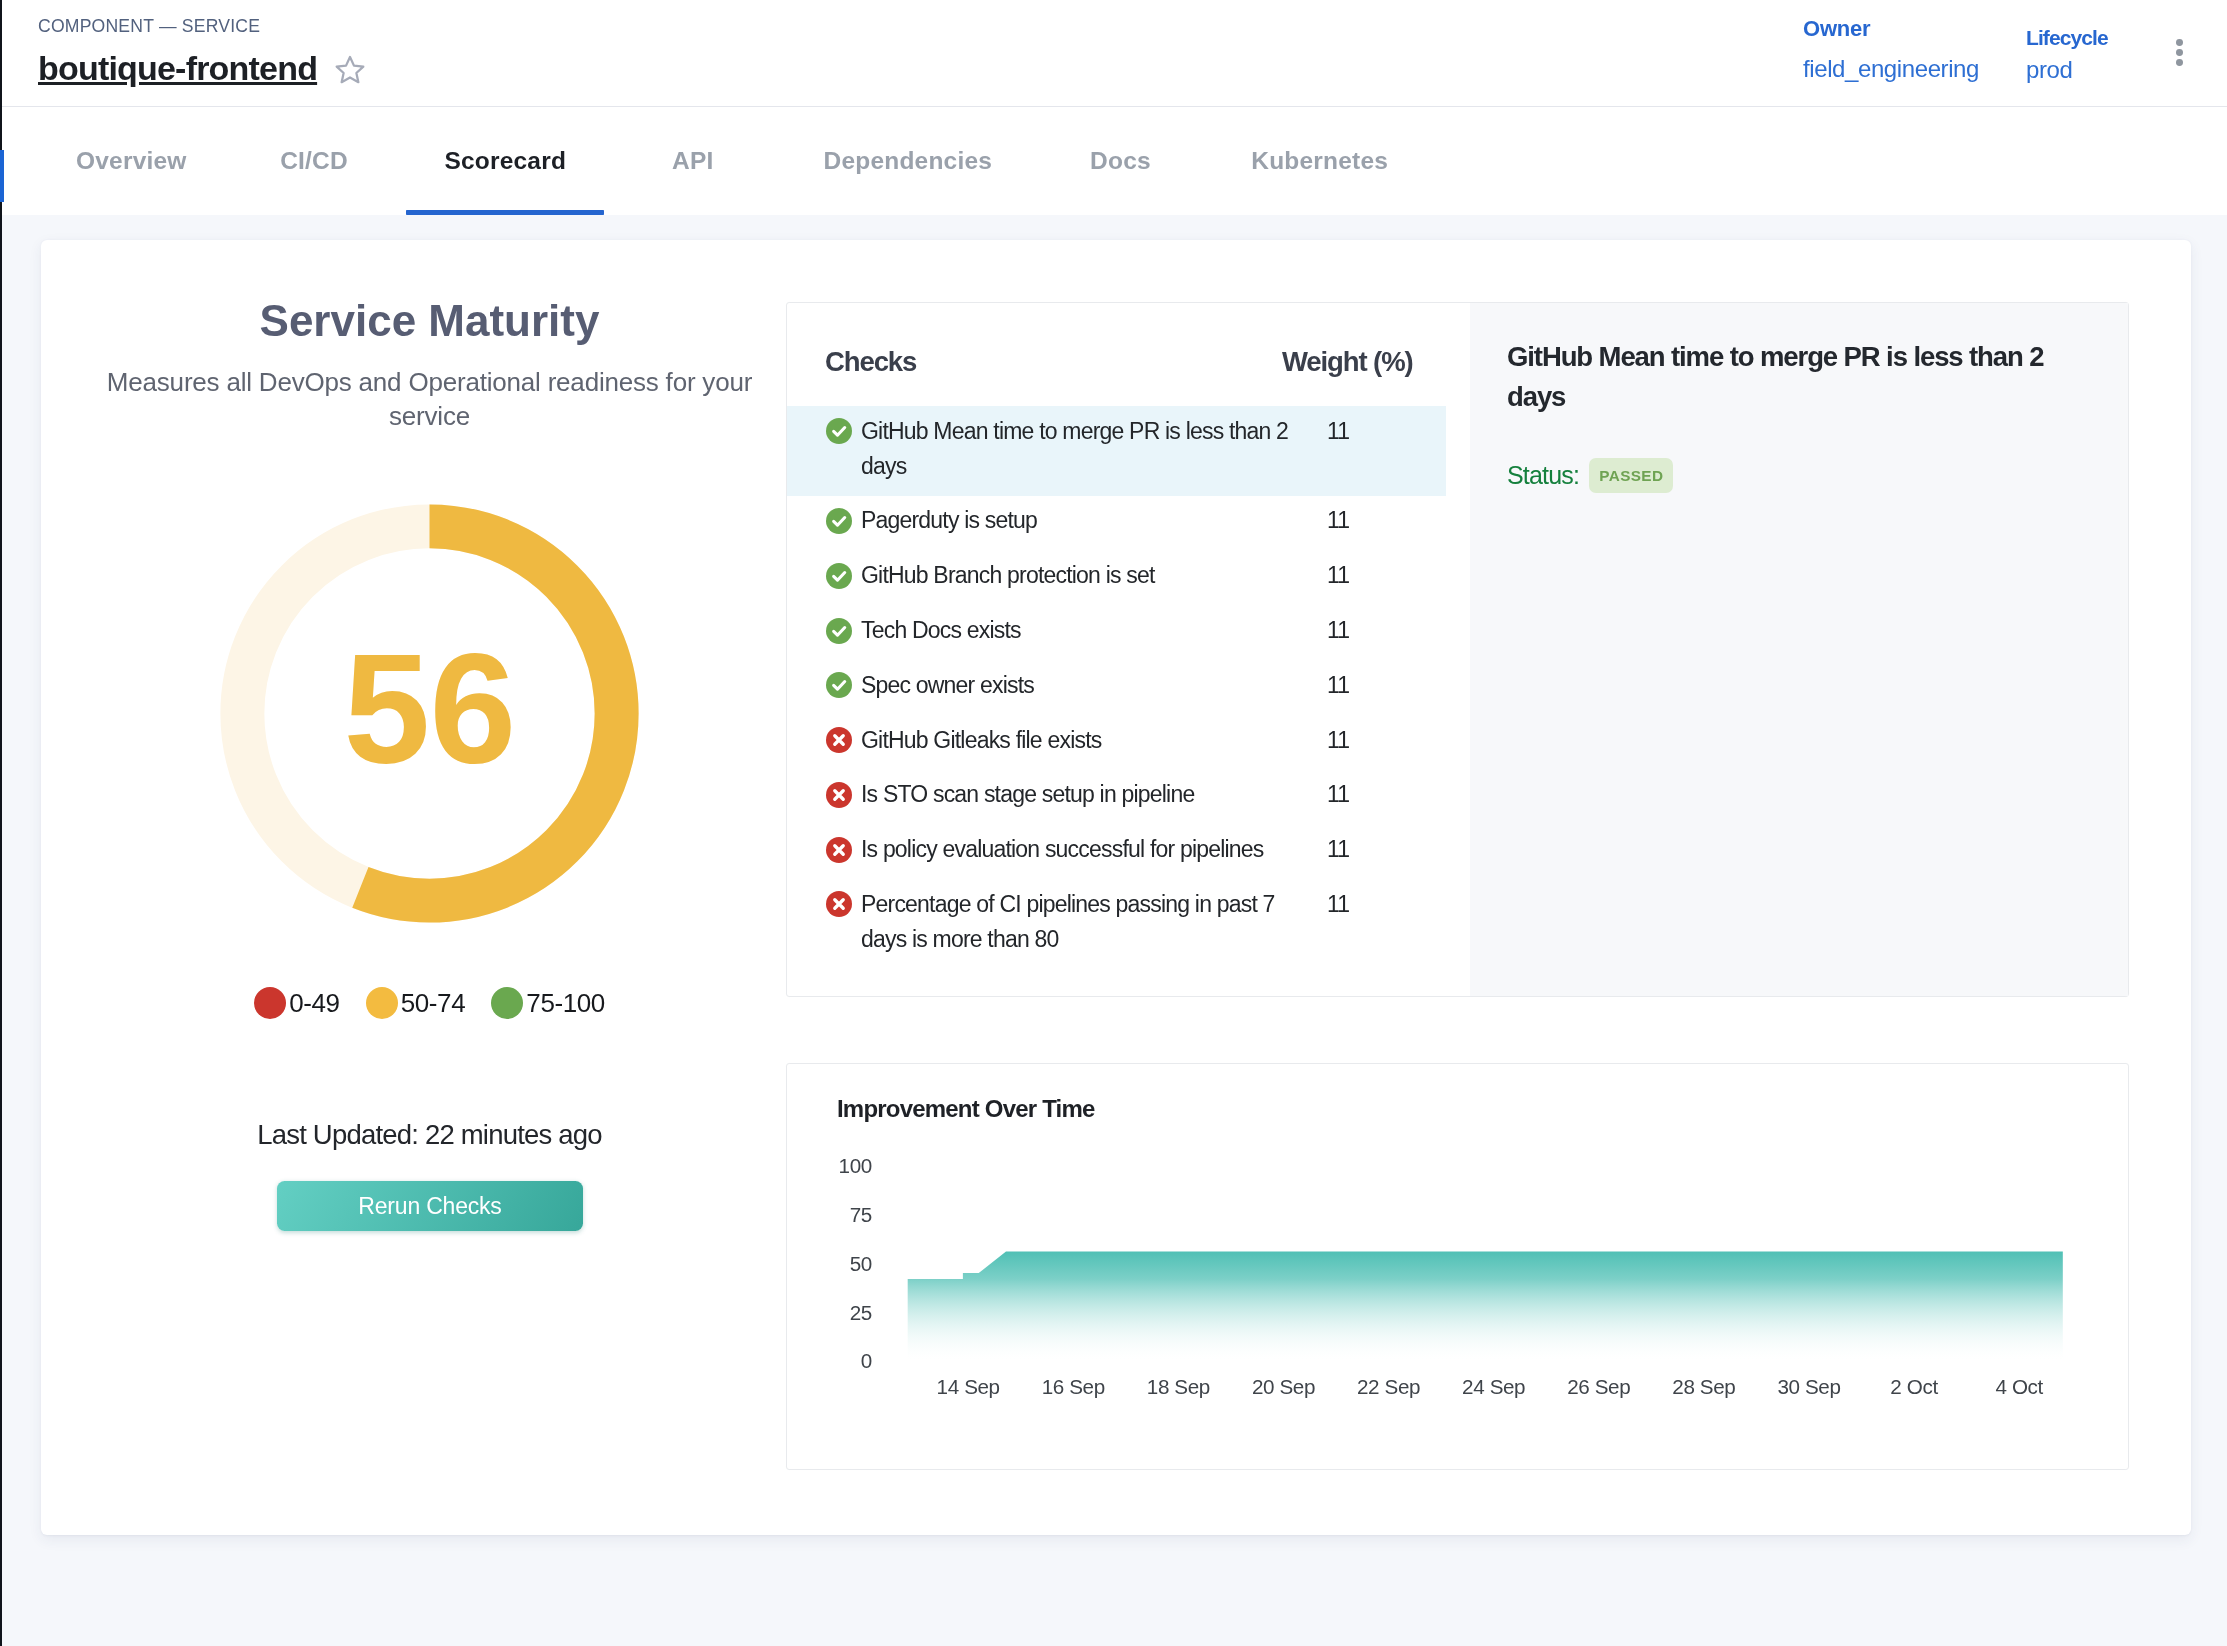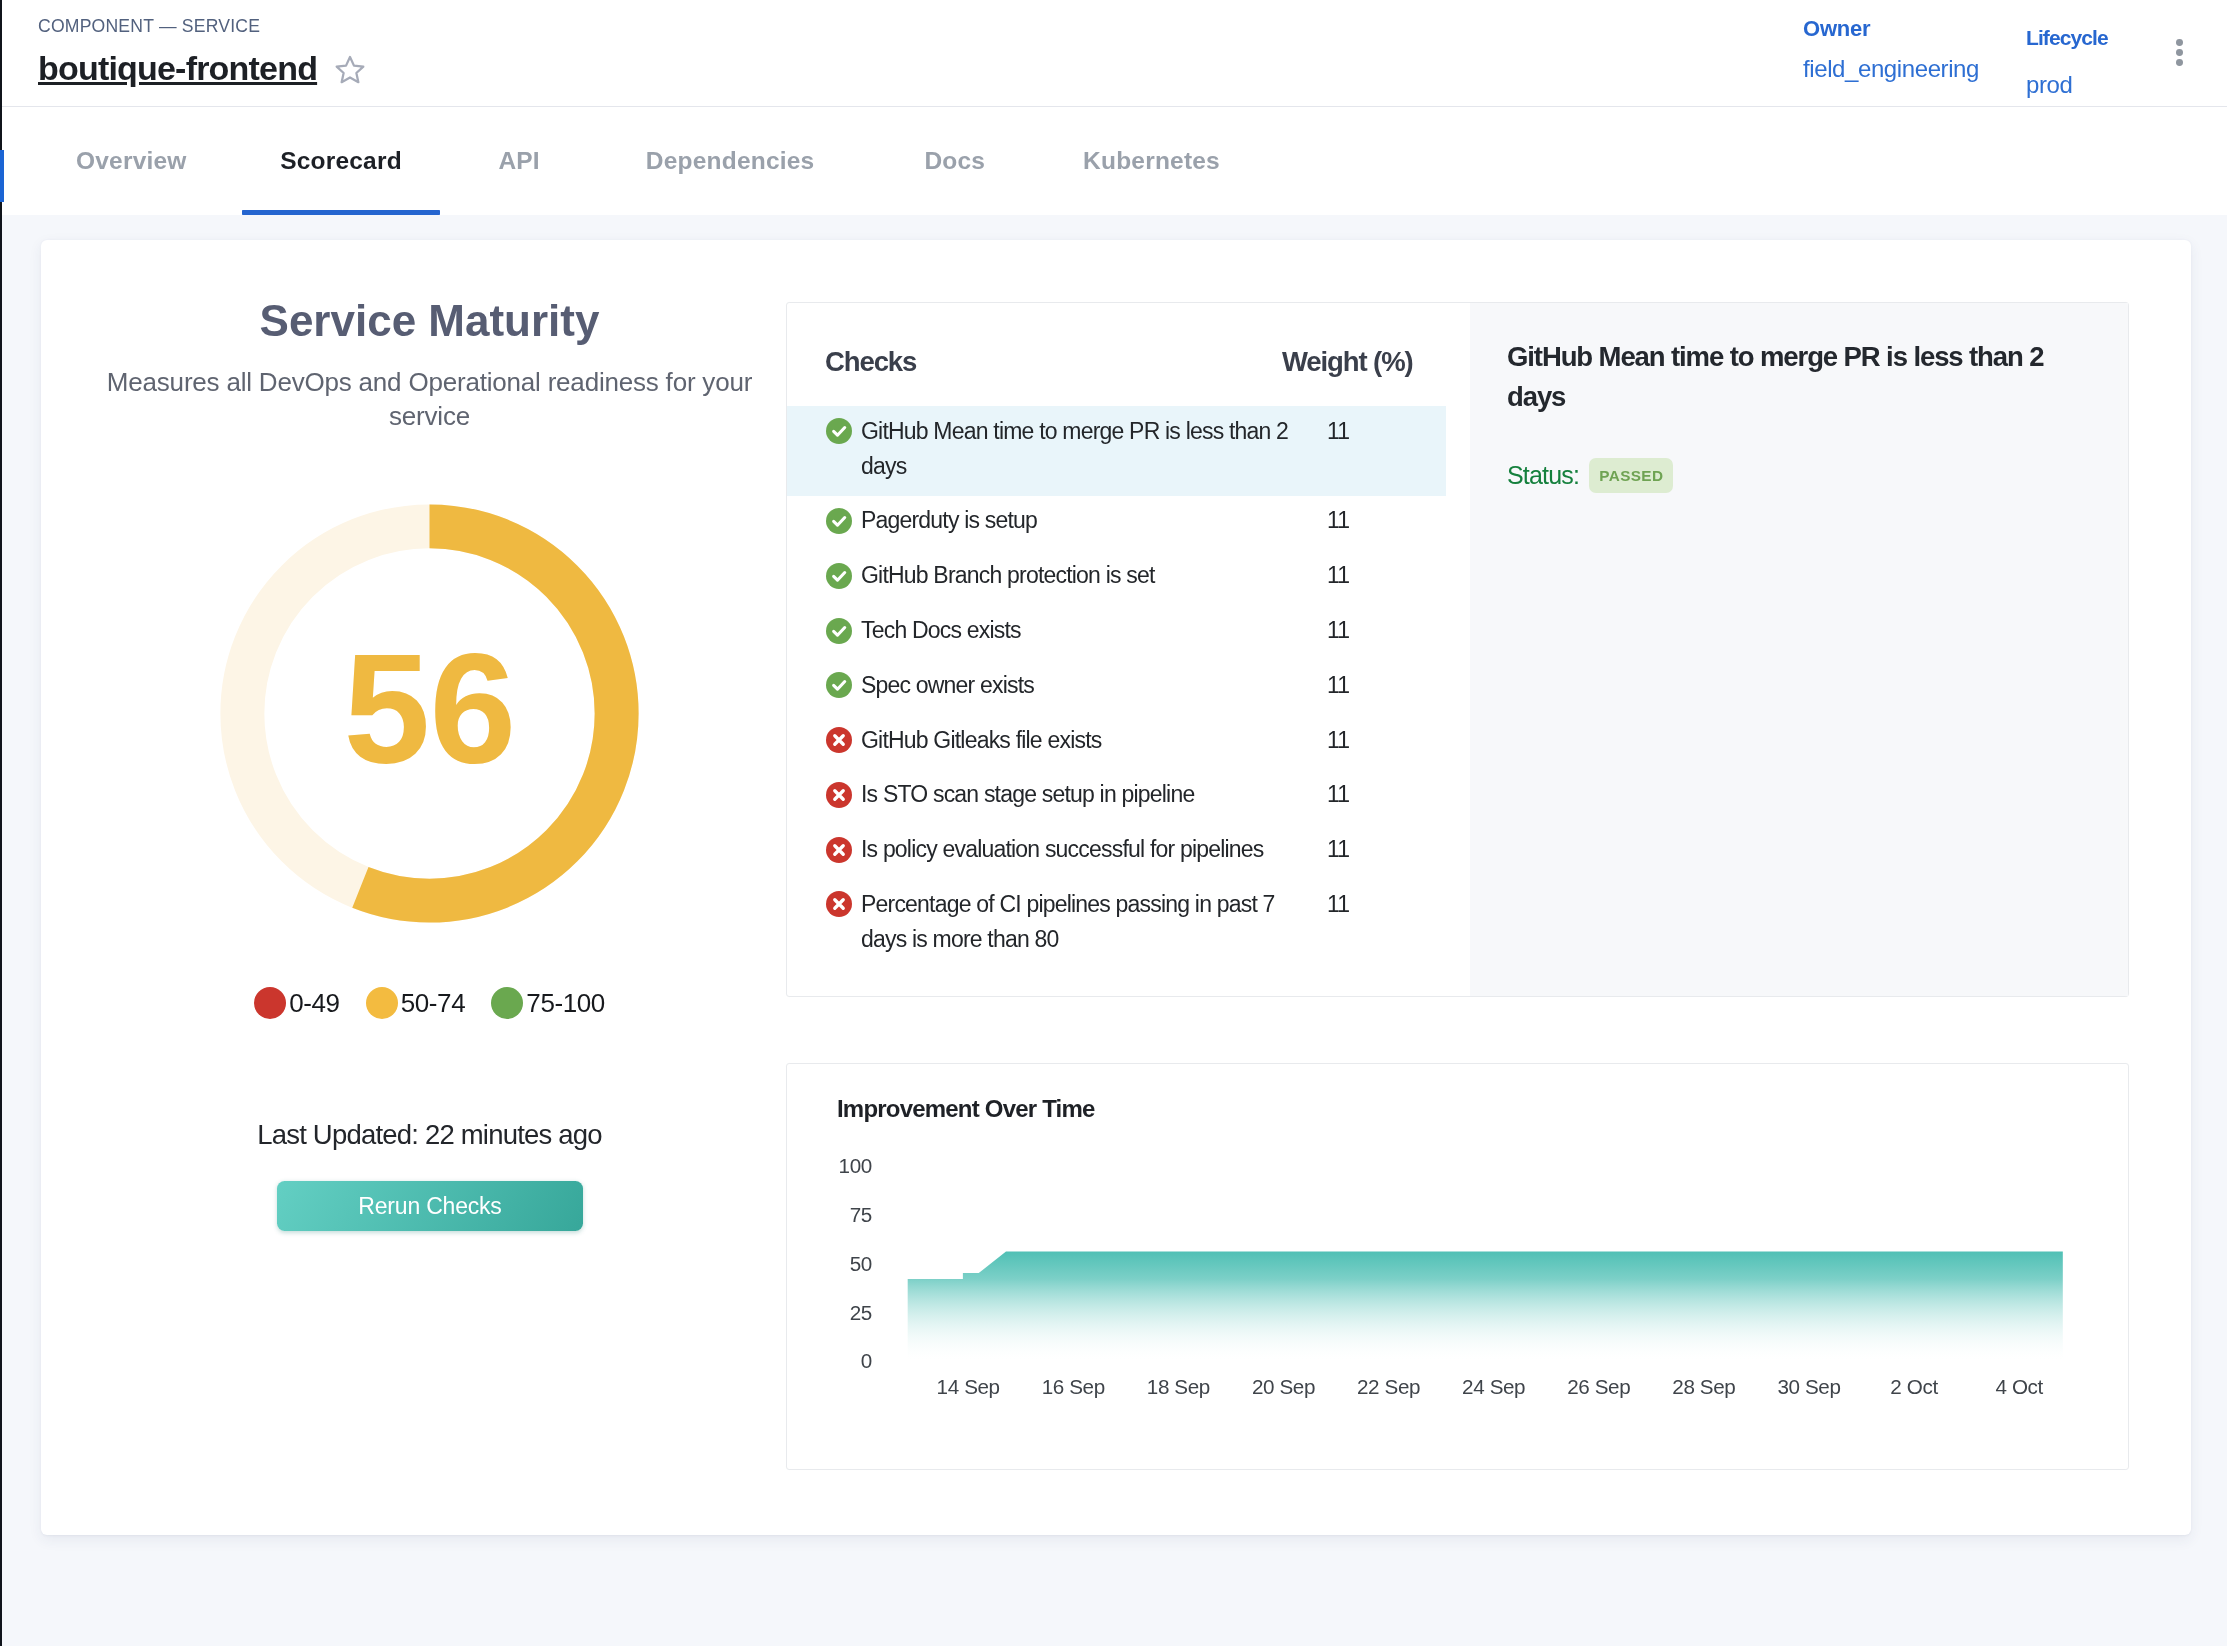--- a/index.html
+++ b/index.html
@@ -24,21 +24,21 @@
     position:absolute; left:38px; top:49px; line-height:38px;
     font-size:34px; font-weight:bold; color:#1d2025; letter-spacing:-0.8px;text-decoration:underline;
   }
   .star { position:absolute; left:333px; top:53px; }
   .hdr-meta { position:absolute; top:16px; }
   .hdr-meta .lbl { font-size:22px; font-weight:bold; color:#2767d0; letter-spacing:-0.2px; }
   .hdr-meta .val { margin-top:13px; font-size:24px; color:#2e6fd3; letter-spacing:-0.4px; }
   .meta-owner { left:1803px; }
   .meta-lifecycle { left:2026px; top:23px; }
   .meta-lifecycle .lbl { font-size:21px; letter-spacing:-0.9px; line-height:29px; }
-  .meta-lifecycle .val { margin-top:19px; }
+  .meta-lifecycle .val { margin-top:4px; }
   .kebab { position:absolute; left:2176px; top:39px; width:7.6px; cursor:pointer; }
   .kebab span { display:block; width:6.9px; height:6.9px; border-radius:50%; background:#8f969f; margin-bottom:3.1px; }
   
   .edge-black-1 { position:absolute; left:0; top:0; width:2.3px; height:1647px; background:#10141b; }
   .edge-blue    { position:absolute; left:0; top:150px; width:3.8px; height:52px; background:#1b64d4; }
   
   .tabsbar {
     position:absolute; left:0; top:107px; width:2227px; height:108px;
     background:#ffffff;
   }
@@ -174,20 +174,21 @@
   <div class="kebab">
       <span></span>
       <span></span>
       <span></span>
     </div>
 </div>
 
 <div class="tabsbar">
   <ul class="tabs">
     <li class="tab">Overview</li>
+    <li class="tab">CI/CD</li>
     <li class="tab active">Scorecard</li>
     <li class="tab">API</li>
     <li class="tab">Dependencies</li>
     <li class="tab">Docs</li>
     <li class="tab">Kubernetes</li>
   </ul>
 </div>
 
 <div class="edge-black-1"></div>
 <div class="edge-blue"></div>

